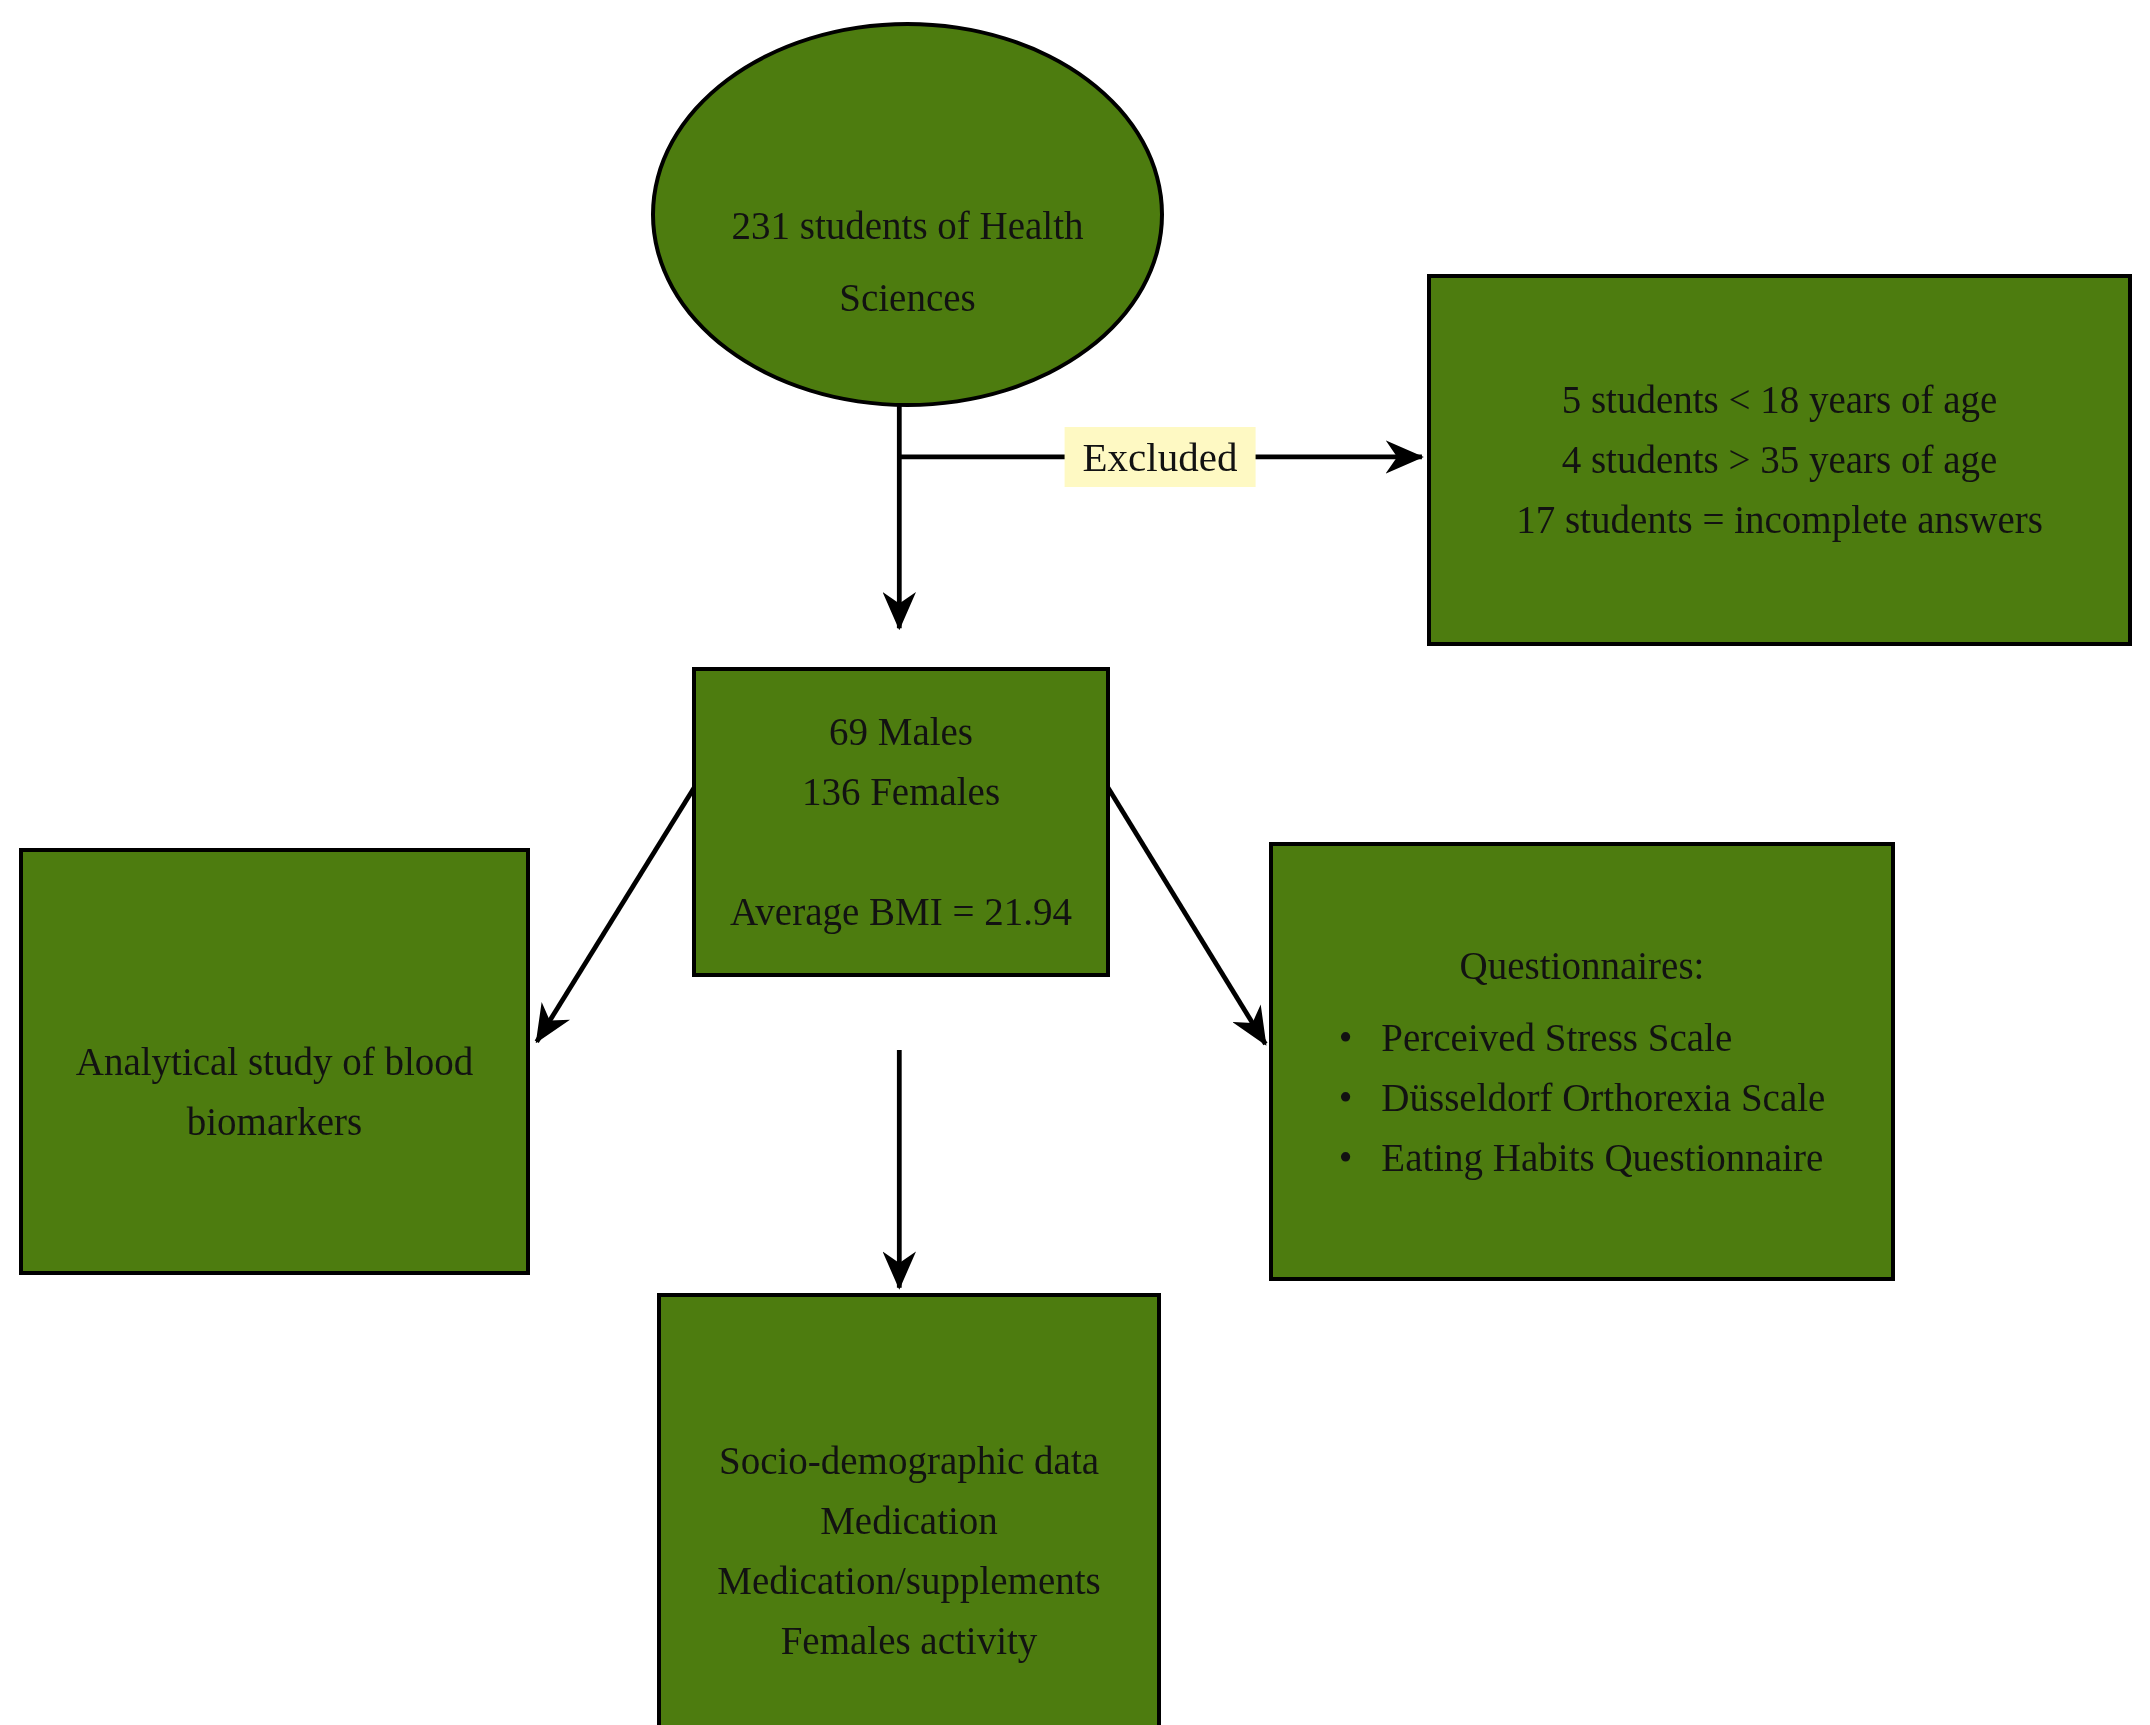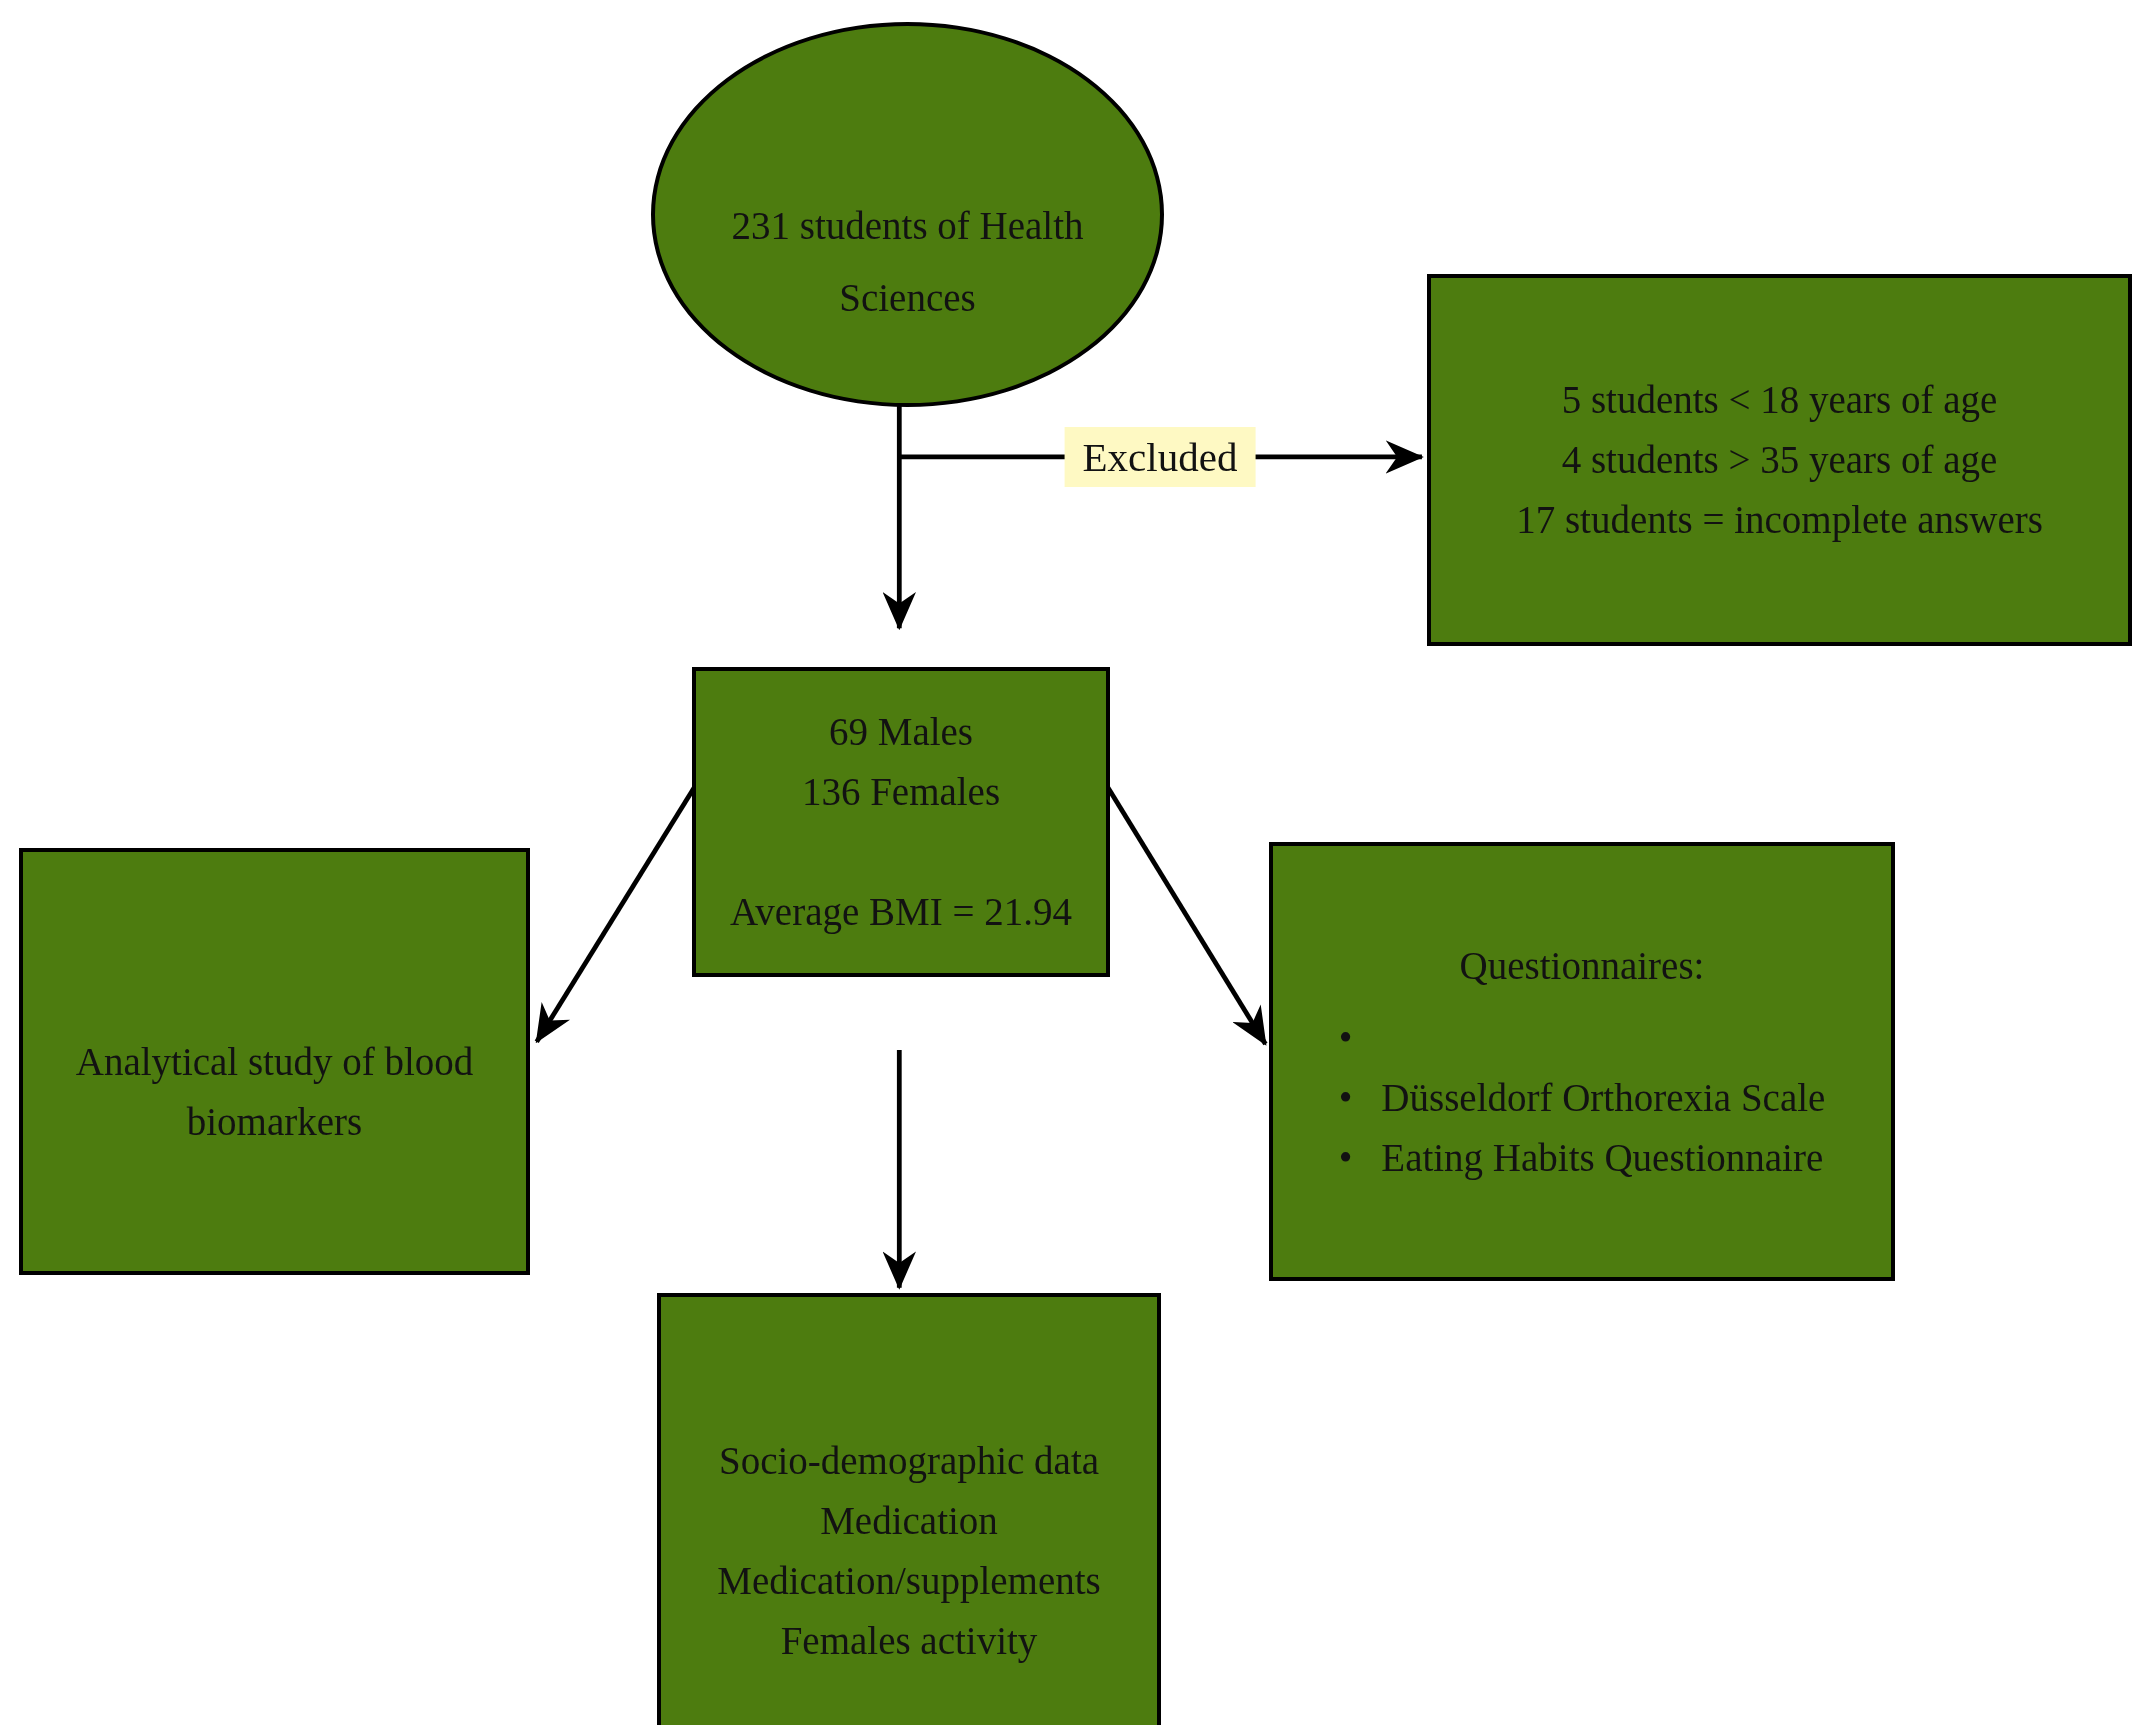--- a/index.html
+++ b/index.html
@@ -114,20 +114,21 @@
   <div class="node box-assess">
     <div class="spacer"></div>
     <div class="wrapline">Analytical study of blood biomarkers</div>
   </div>
 
   <div class="node box-quest">
     <div class="line">Questionnaires:</div>
     <div class="q-list">
       <div class="bullet-row">
         <span class="bullet">•</span>
+        <span>Perceived Stress Scale</span>
       </div>
       <div class="bullet-row">
         <span class="bullet">•</span>
         <span>Düsseldorf Orthorexia Scale</span>
       </div>
       <div class="bullet-row">
         <span class="bullet">•</span>
         <span>Eating Habits Questionnaire</span>
       </div>
     </div>

